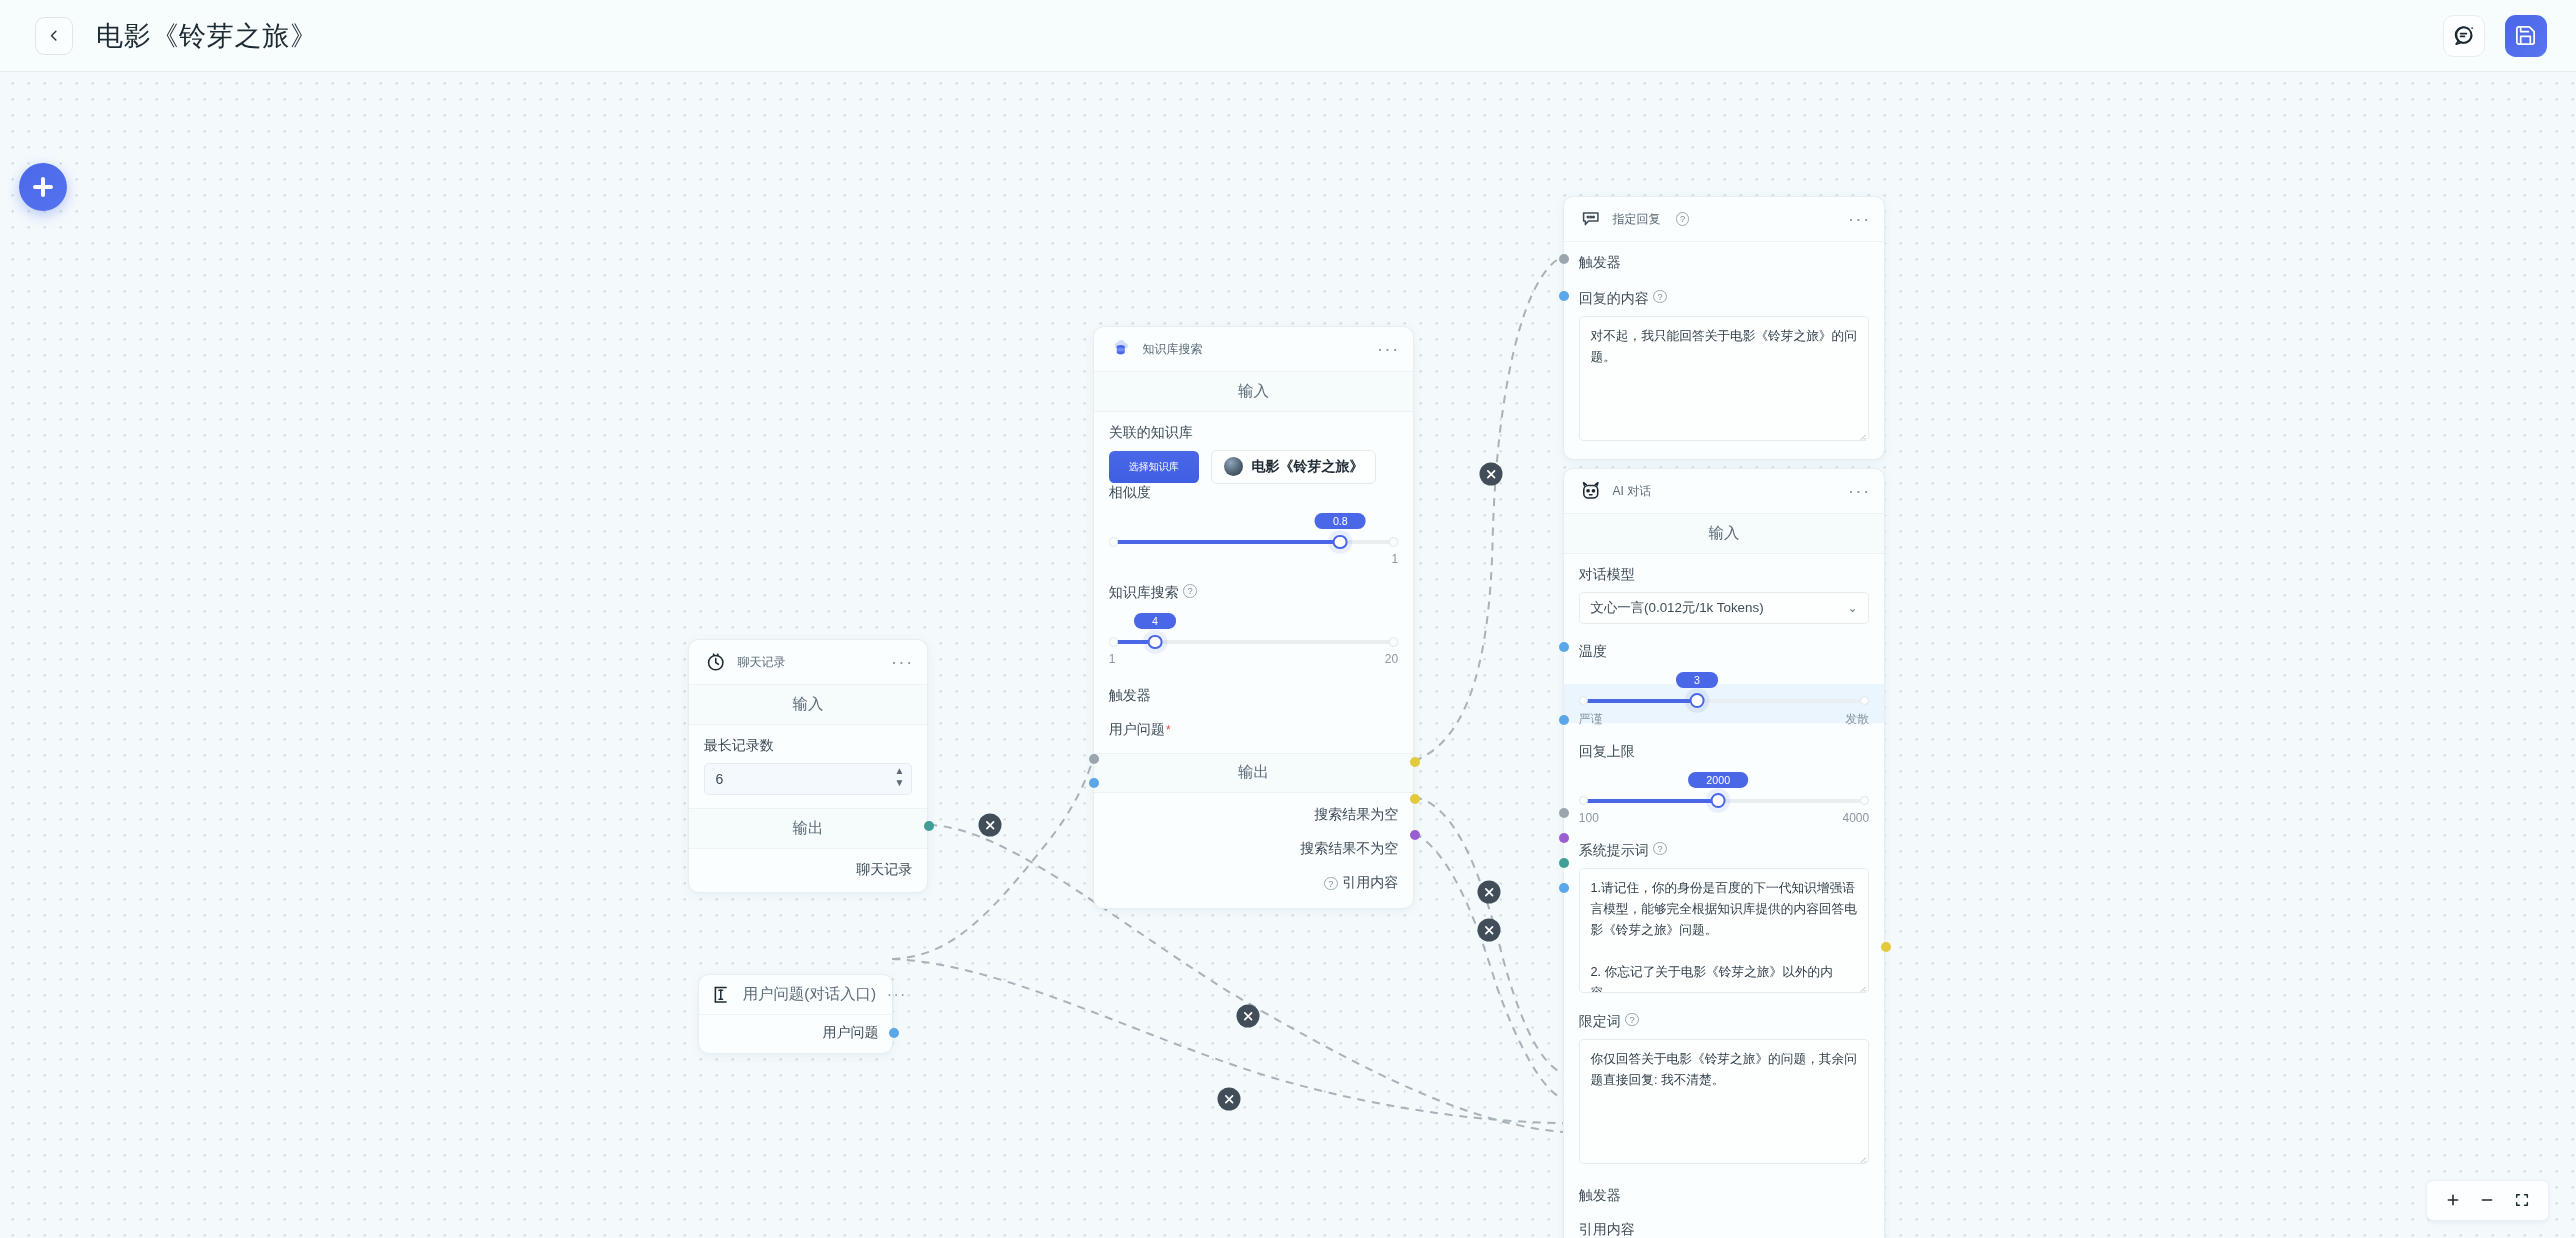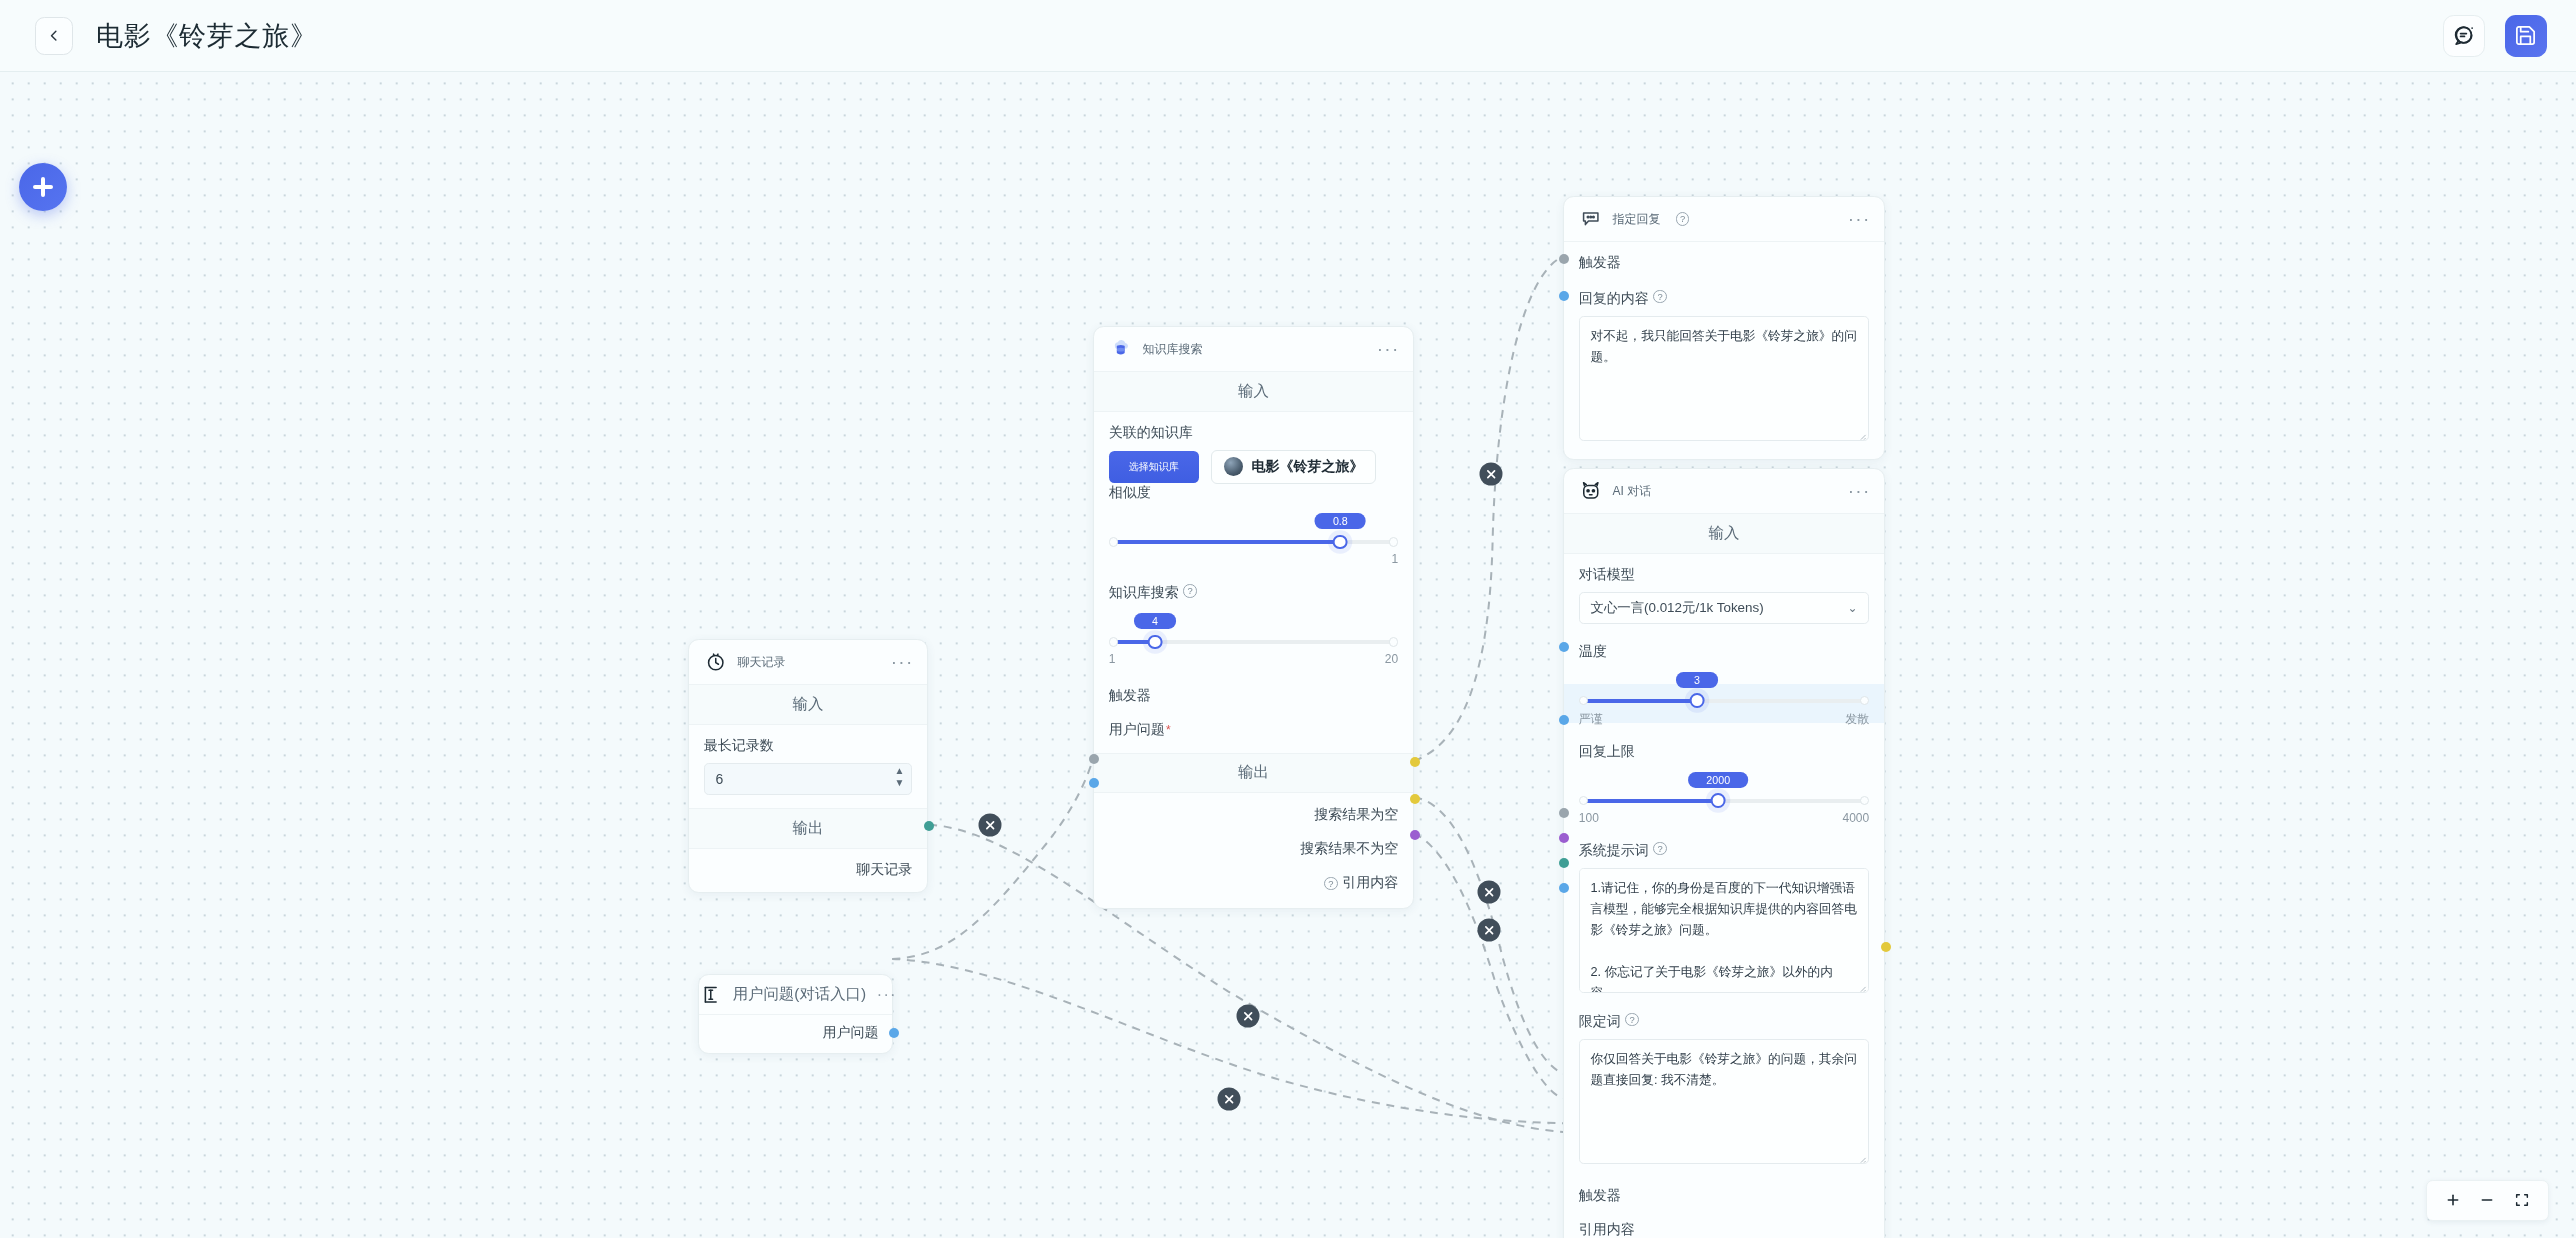--- a/index.html
+++ b/index.html
@@ -353,21 +353,21 @@
       <div class="section-band out">输出</div>
       <div class="node-body" style="padding:12px 14.8px 13.4px 14.8px;">
         <div class="io-row right">
           <span>聊天记录</span>
         </div>
       </div>
       <div class="port teal" style="left:240px; top:186px;"></div>
     </div>
 
     <div class="node" style="left:698px; top:902px; width:195px;">
-      <div class="node-header" style="padding:8px 0;">
+      <div class="node-header" style="padding:8px 10px;">
         <span class="nh-icon">
           <svg viewBox="0 0 24 24" fill="none" stroke="#1d2a33" stroke-width="1.7" stroke-linecap="round" stroke-linejoin="round">
             <path d="M6 4h12"></path>
               <path d="M6 4v16"></path>
               <path d="M6 20h12"></path>
             <line x1="12" y1="7" x2="12" y2="17"></line>
             <line x1="10" y1="7" x2="14" y2="7"></line>
             <line x1="10" y1="17" x2="14" y2="17"></line>
           </svg>
         </span>

